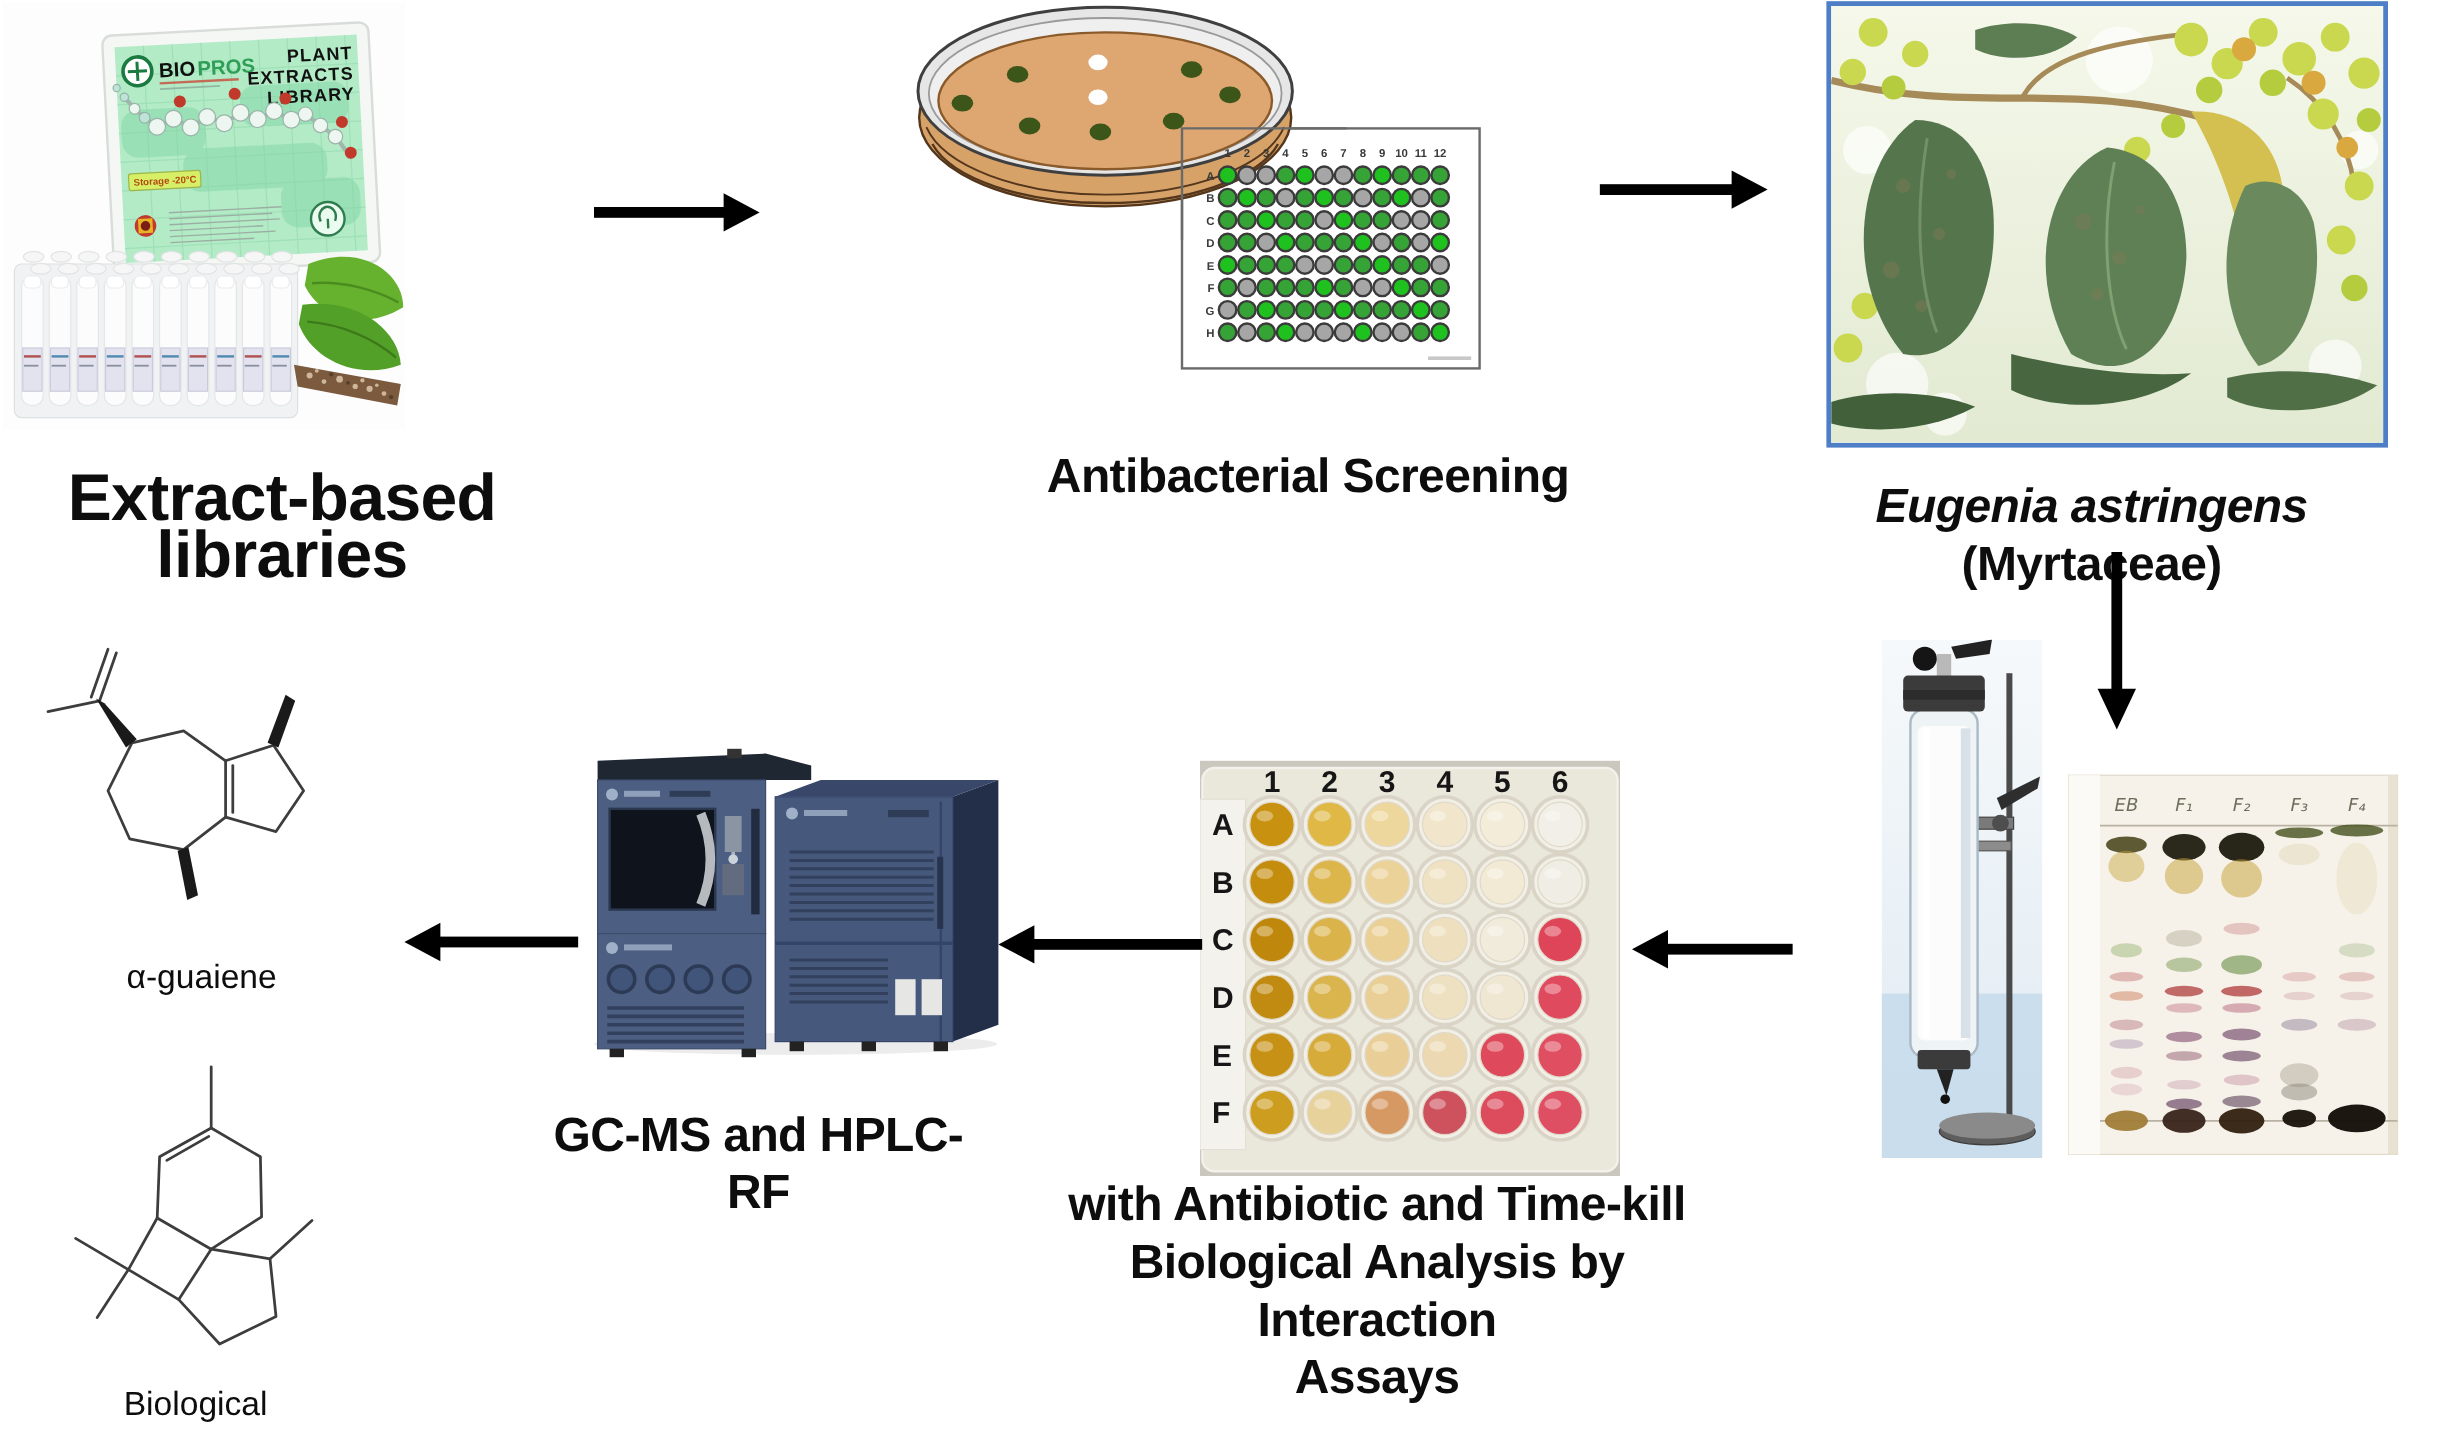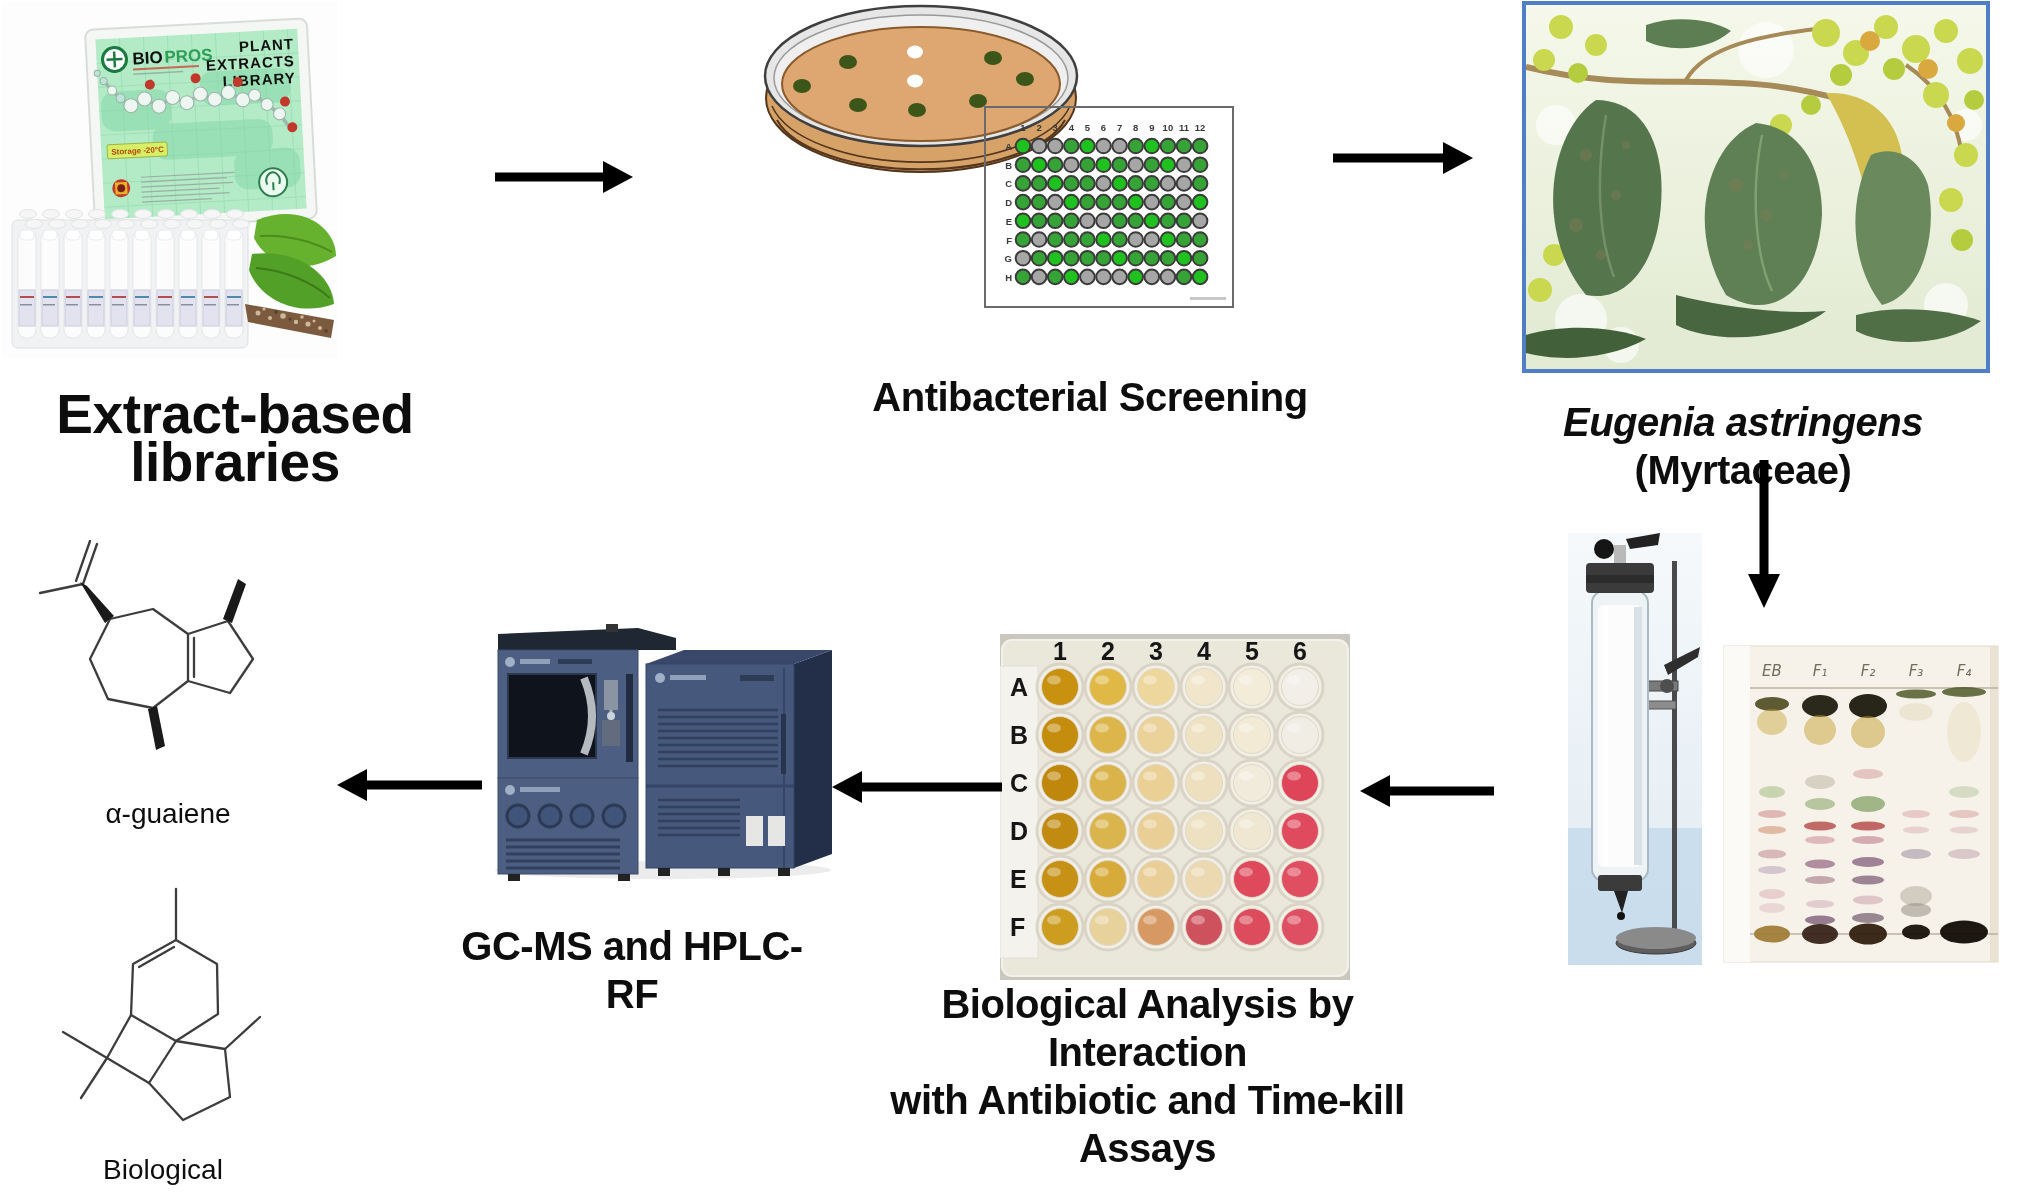--- a/index.html
+++ b/index.html
@@ -697,22 +697,22 @@
         <circle cx="252" cy="307" r="23" fill="#f1efe6" stroke="#d9d4c6" stroke-width="3"></circle>
         <circle cx="252" cy="307" r="18.5" fill="#dc4c5d" stroke="#e0d9c8" stroke-width="1"></circle>
         <ellipse cx="246" cy="300" rx="7" ry="4.5" fill="#ffffff" opacity="0.35"></ellipse>
         <circle cx="300" cy="307" r="23" fill="#f1efe6" stroke="#d9d4c6" stroke-width="3"></circle>
         <circle cx="300" cy="307" r="18.5" fill="#df4f63" stroke="#e0d9c8" stroke-width="1"></circle>
         <ellipse cx="294" cy="300" rx="7" ry="4.5" fill="#ffffff" opacity="0.35"></ellipse>
       </g>
   </svg>
 
   <div class="cap" style="left:885px;top:980px;width:525px;">
+    <div>with Antibiotic and Time-kill</div>
     <div>Biological Analysis by Interaction</div>
-    <div>with Antibiotic and Time-kill</div>
     <div>Assays</div>
   </div>
 
   <svg class="abs" style="left:830px;top:768px;" width="172" height="38" viewBox="0 0 172 38">
     <polygon points="32,3 2,19 32,35" fill="#000"></polygon>
     <rect x="28" y="14.5" width="144" height="9" fill="#000"></rect>
   </svg>
 
   <svg class="abs" style="left:488px;top:618px;" width="364" height="266" viewBox="0 0 364 266">
     <ellipse cx="175" cy="252" rx="168" ry="9" fill="#ececec"></ellipse>

